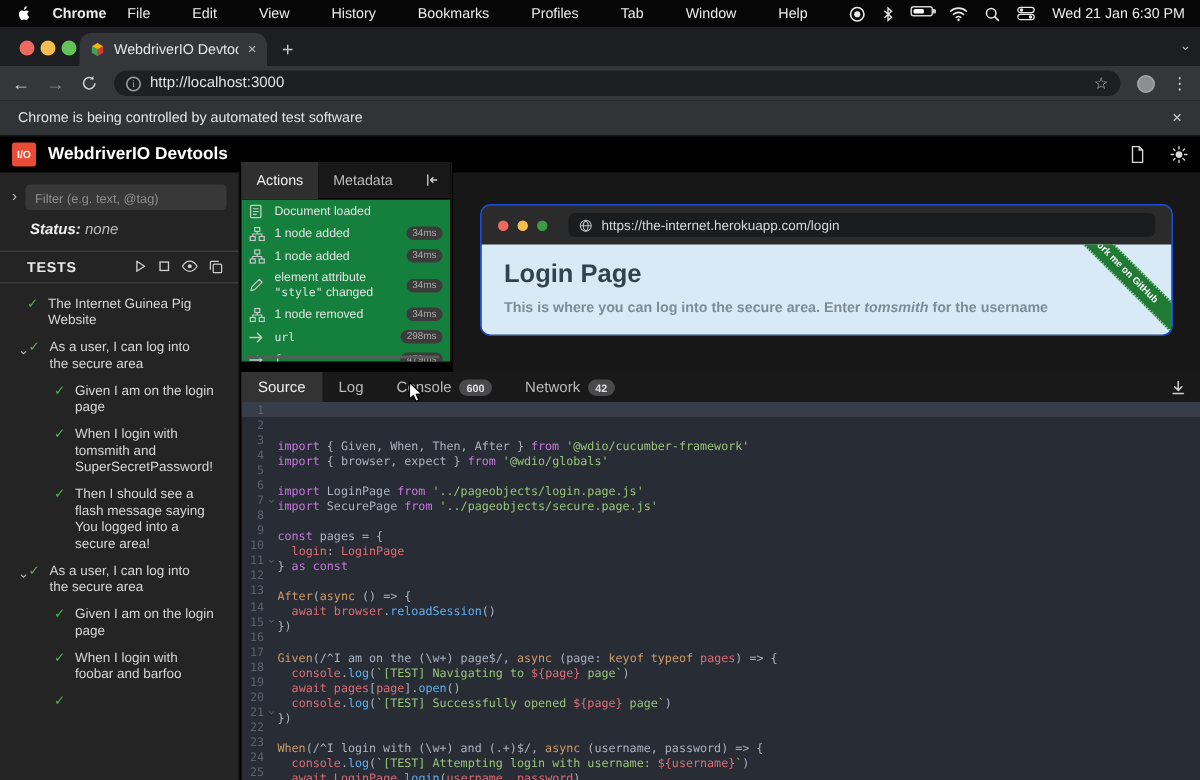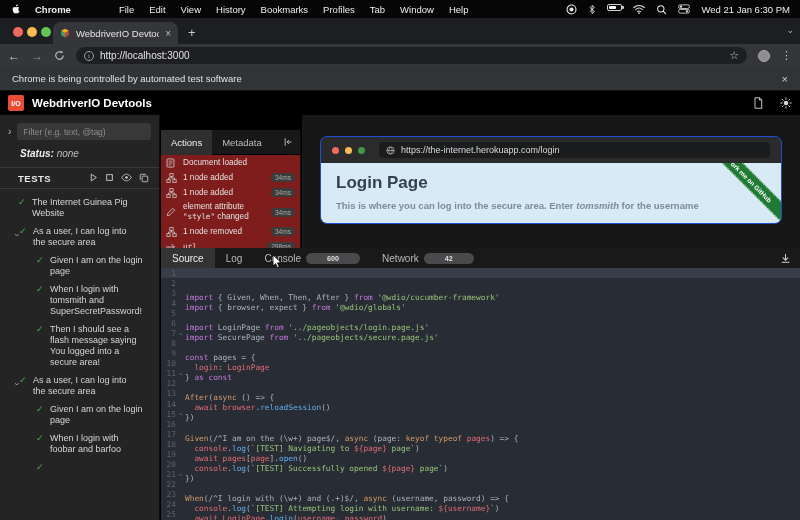--- a/index.html
+++ b/index.html
@@ -75,21 +75,21 @@
   #test-tree { padding:8px 6px 0 6px; }
   .tree-row { display:flex; gap:4px; margin-bottom:7px; line-height:11px; }
   .tree-row.lvl0 { padding-left:12px; }
   .tree-row.lvl0.haschev { padding-left:0; }
   .tree-row.lvl1 { padding-left:30px; }
   .check { color:#4caf50; font-size:9px; width:10px; flex:none; }
   .chev { color:#bdbdbd; width:9px; flex:none; display:inline-block; transform:rotate(90deg) translateX(1px); font-size:9px; }
   .tree-label { max-width:96px; }
 
   
-  #actions-panel { left:161px; top:130px; width:140px; height:133px; background:#7f1d1d;
+  #actions-panel { left:161px; top:108px; width:140px; height:133px; background:#15803d;
     border-right:1px solid #0c0c0c; overflow:hidden; }
   #actions-tabbar { height:25px; background:#181818; display:flex; align-items:center; border-bottom:1px solid #000; }
   .ptab { height:25px; display:flex; align-items:center; padding:0 10px; font-size:9.5px; color:#bdbdbd; }
   .ptab.active { background:#2f2f2f; color:#f0f0f0; }
   #collapse-btn { margin-left:auto; padding-right:7px; color:#cfcfcf; }
   .act-row { display:flex; align-items:center; gap:6px; padding:2px 5px; min-height:15px; }
   .act-ico { color:#c9c9c9; flex:none; width:11px; }
   .act-text { font-size:8.2px; color:#e2e2e2; max-width:84px; line-height:10px; }
   .act-text .mono { font-family:"DejaVu Sans Mono",monospace; font-size:7.6px; }
   .act-badge { margin-left:auto; background:#3b3b3b; border-radius:7px; font-size:6.6px; color:#a9a9a9;
@@ -111,21 +111,21 @@
   #ribbon { position:absolute; right:-34px; top:10px; width:130px; transform:rotate(45deg);
     background:#1f7a33; color:#fff; font-size:6.5px; font-weight:bold; text-align:center; padding:3px 0;
     border-top:1px dotted rgba(255,255,255,.7); border-bottom:1px dotted rgba(255,255,255,.7); }
 
   
   #bottom-panel { left:161px; top:248px; width:639px; height:272px; background:#282c34; }
   #bottom-tabbar { height:20px; background:#191919; display:flex; align-items:center; }
   .btab { height:20px; display:flex; align-items:center; gap:5px; padding:0 11px; font-size:10px; color:#b9b9b9; }
   .btab.active { background:#333; color:#eee; }
   .btab-badge { background:#4a4a4c; color:#e0e0e0; font-size:7.2px; font-weight:bold;
-    border-radius:8px; padding:1px 21px; }
+    border-radius:8px; padding:1px 5px; }
   #download-btn { margin-left:auto; padding-right:9px; color:#cfcfcf; }
 
   
   #editor { height:252px; overflow:hidden; font-family:"DejaVu Sans Mono",monospace; font-size:7.8px; }
   .cline { display:flex; height:10.08px; align-items:center; white-space:pre; }
   .cline.activeline { background:#373d49; }
   .gut { width:15px; text-align:right; color:#5b6370; flex:none; }
   .fold { width:9px; flex:none; color:#5b6370; font-size:8px; display:flex; justify-content:center; }
   .fold span { transform:rotate(90deg); display:inline-block; line-height:1; }
   .ccode { flex:1;margin-top:48px; }
@@ -137,21 +137,21 @@
 </head>
 <body>
 
 <div id="menubar" class="abs">
   <span class="apple">
     <svg viewBox="0 0 16 16" width="11" height="12" fill="currentColor">
         <path d="M8.6 4.3c.8-.1 1.6-.5 2.1-1.1.5-.6.8-1.4.7-2.2-.8.1-1.6.5-2.1 1.1-.5.6-.8 1.4-.7 2.2zM12 8.6c0-1.5 1.2-2.2 1.3-2.3-.7-1-1.8-1.2-2.2-1.2-.9-.1-1.8.5-2.3.5-.5 0-1.2-.5-2-.5-1 0-2 .6-2.5 1.5-1.1 1.9-.3 4.7.8 6.2.5.8 1.1 1.6 1.9 1.6.8 0 1.1-.5 2-.5s1.2.5 2 .5c.8 0 1.4-.8 1.9-1.5.6-.9.8-1.7.8-1.8 0 0-1.6-.6-1.7-2.5z"></path>
       </svg>
   </span>
   <span class="appname menu-item">Chrome</span>
-  <span id="menubar-menus" style="display:flex;gap:15px;margin-left:34px;">
+  <span id="menubar-menus" style="display:flex;gap:28px;">
       <span class="menu-item">File</span>
       <span class="menu-item">Edit</span>
       <span class="menu-item">View</span>
       <span class="menu-item">History</span>
       <span class="menu-item">Bookmarks</span>
       <span class="menu-item">Profiles</span>
       <span class="menu-item">Tab</span>
       <span class="menu-item">Window</span>
       <span class="menu-item">Help</span>
     </span>

